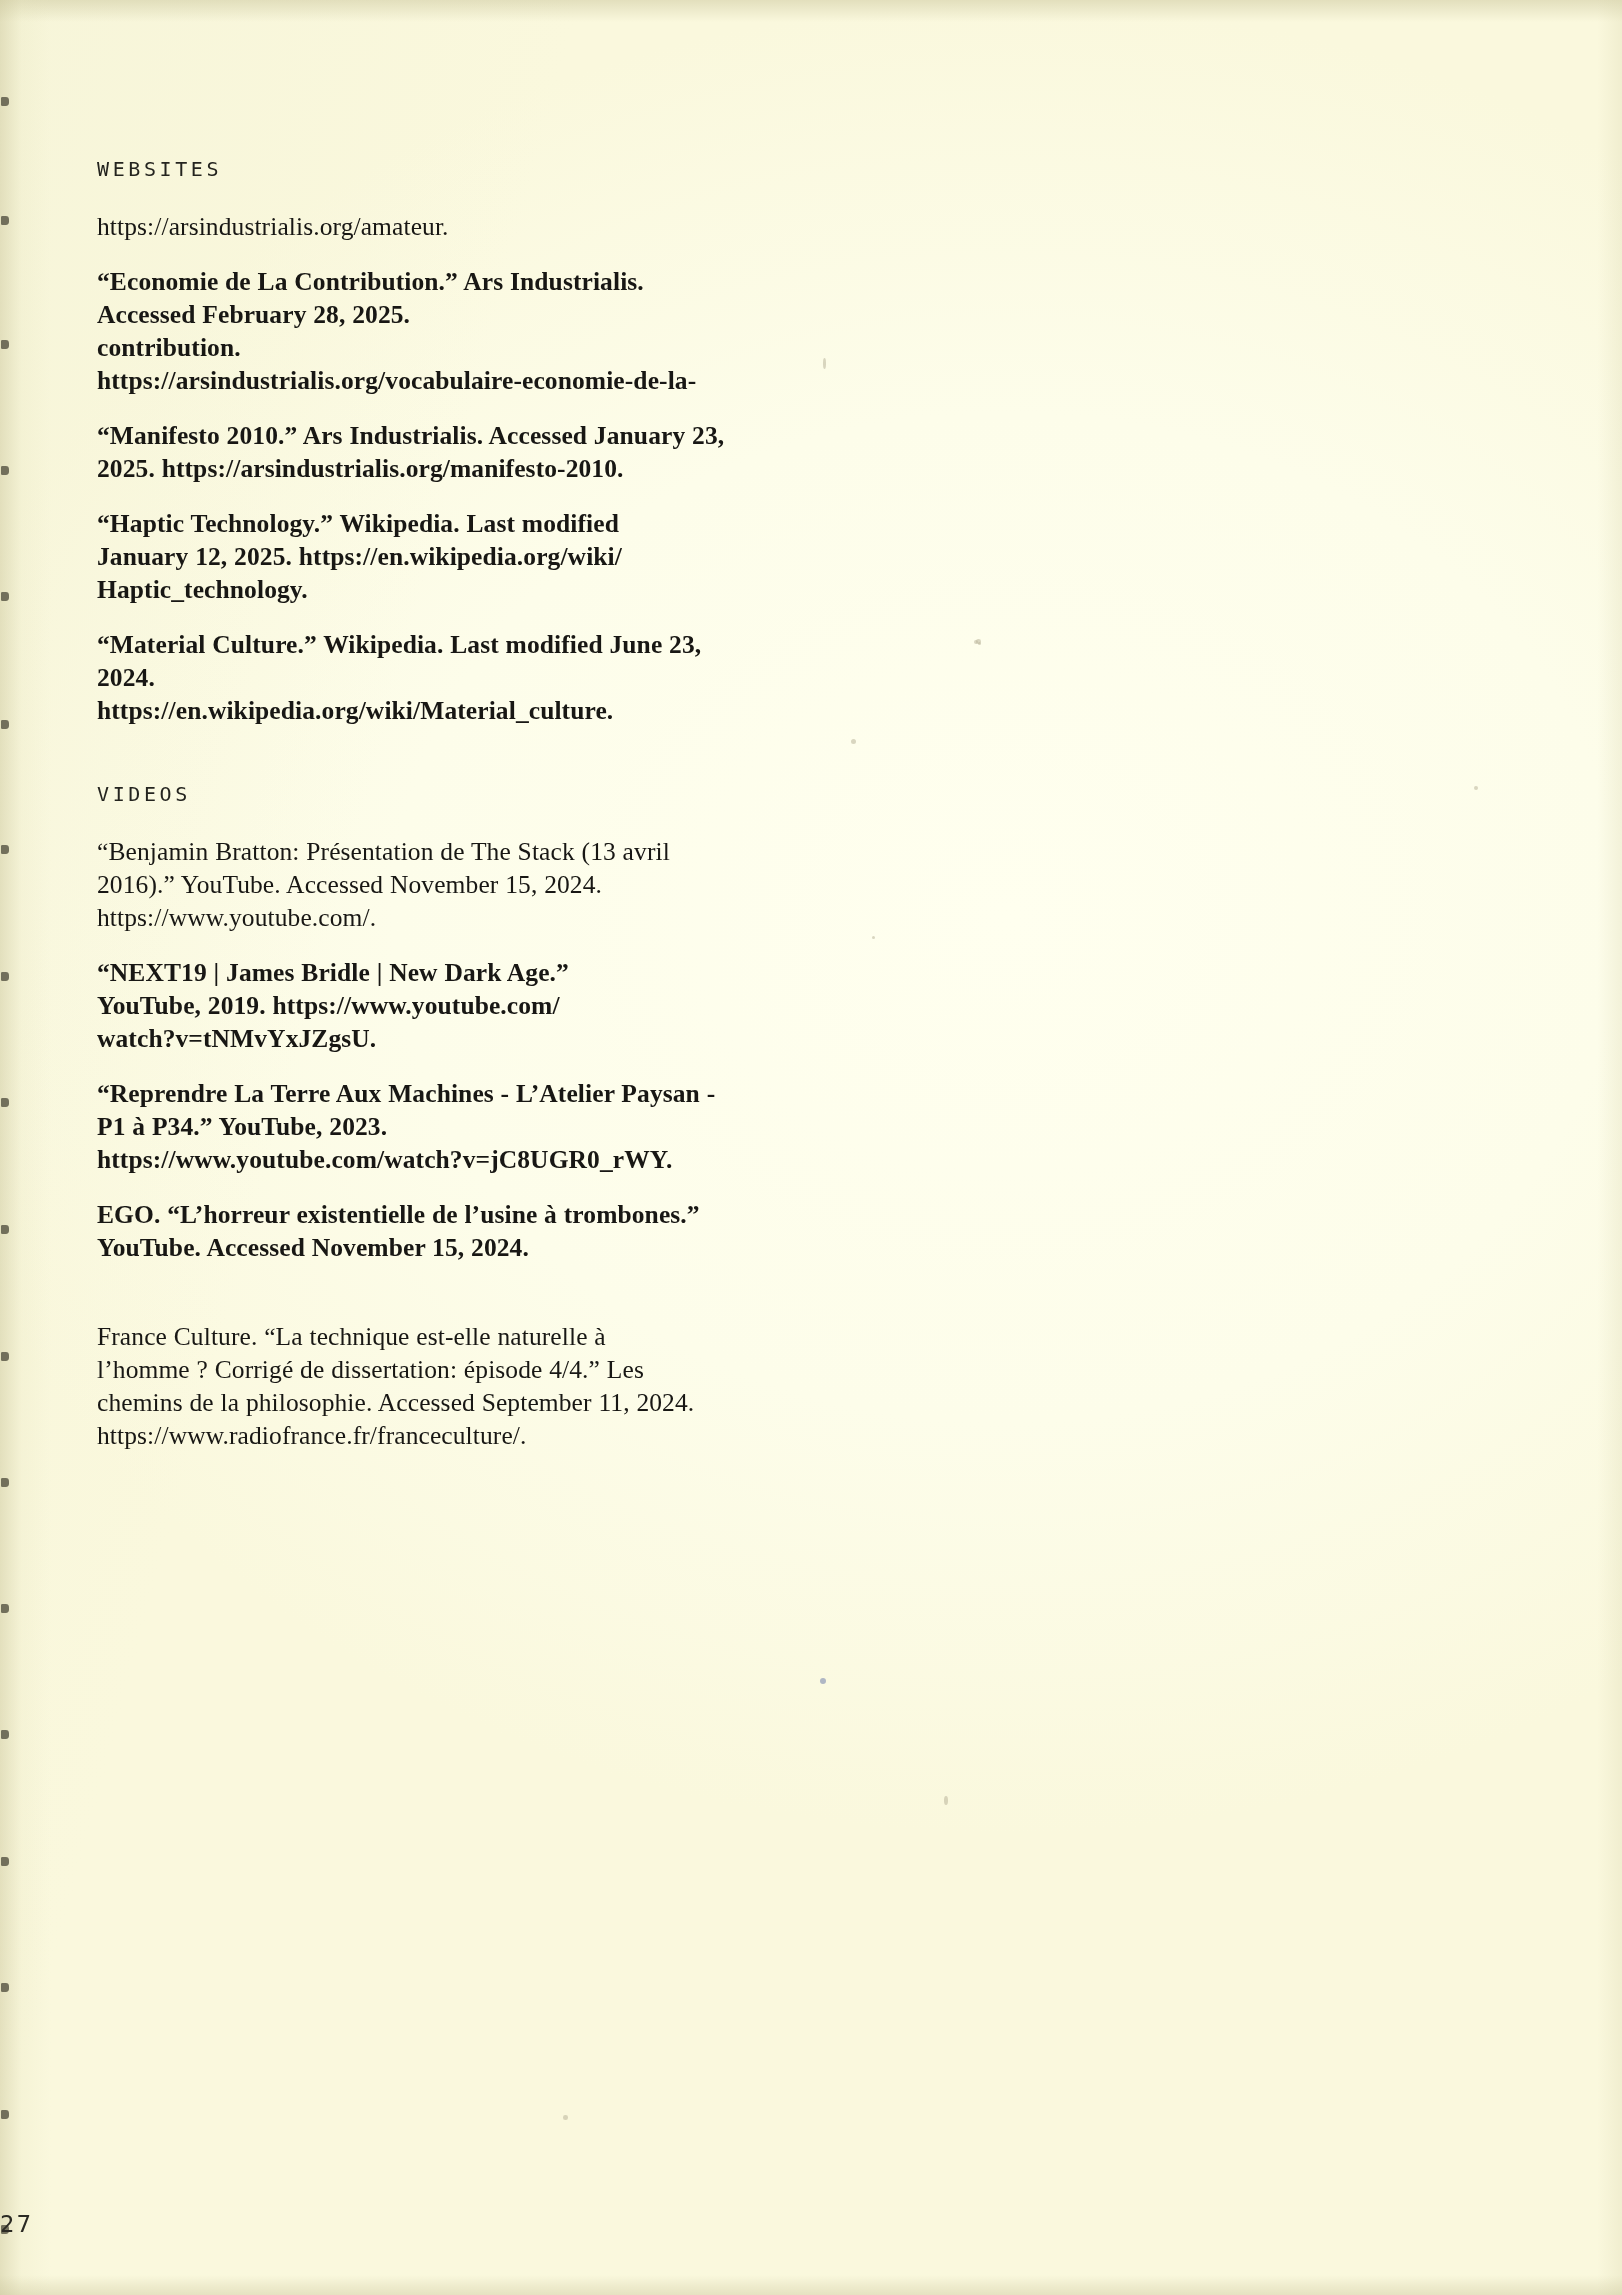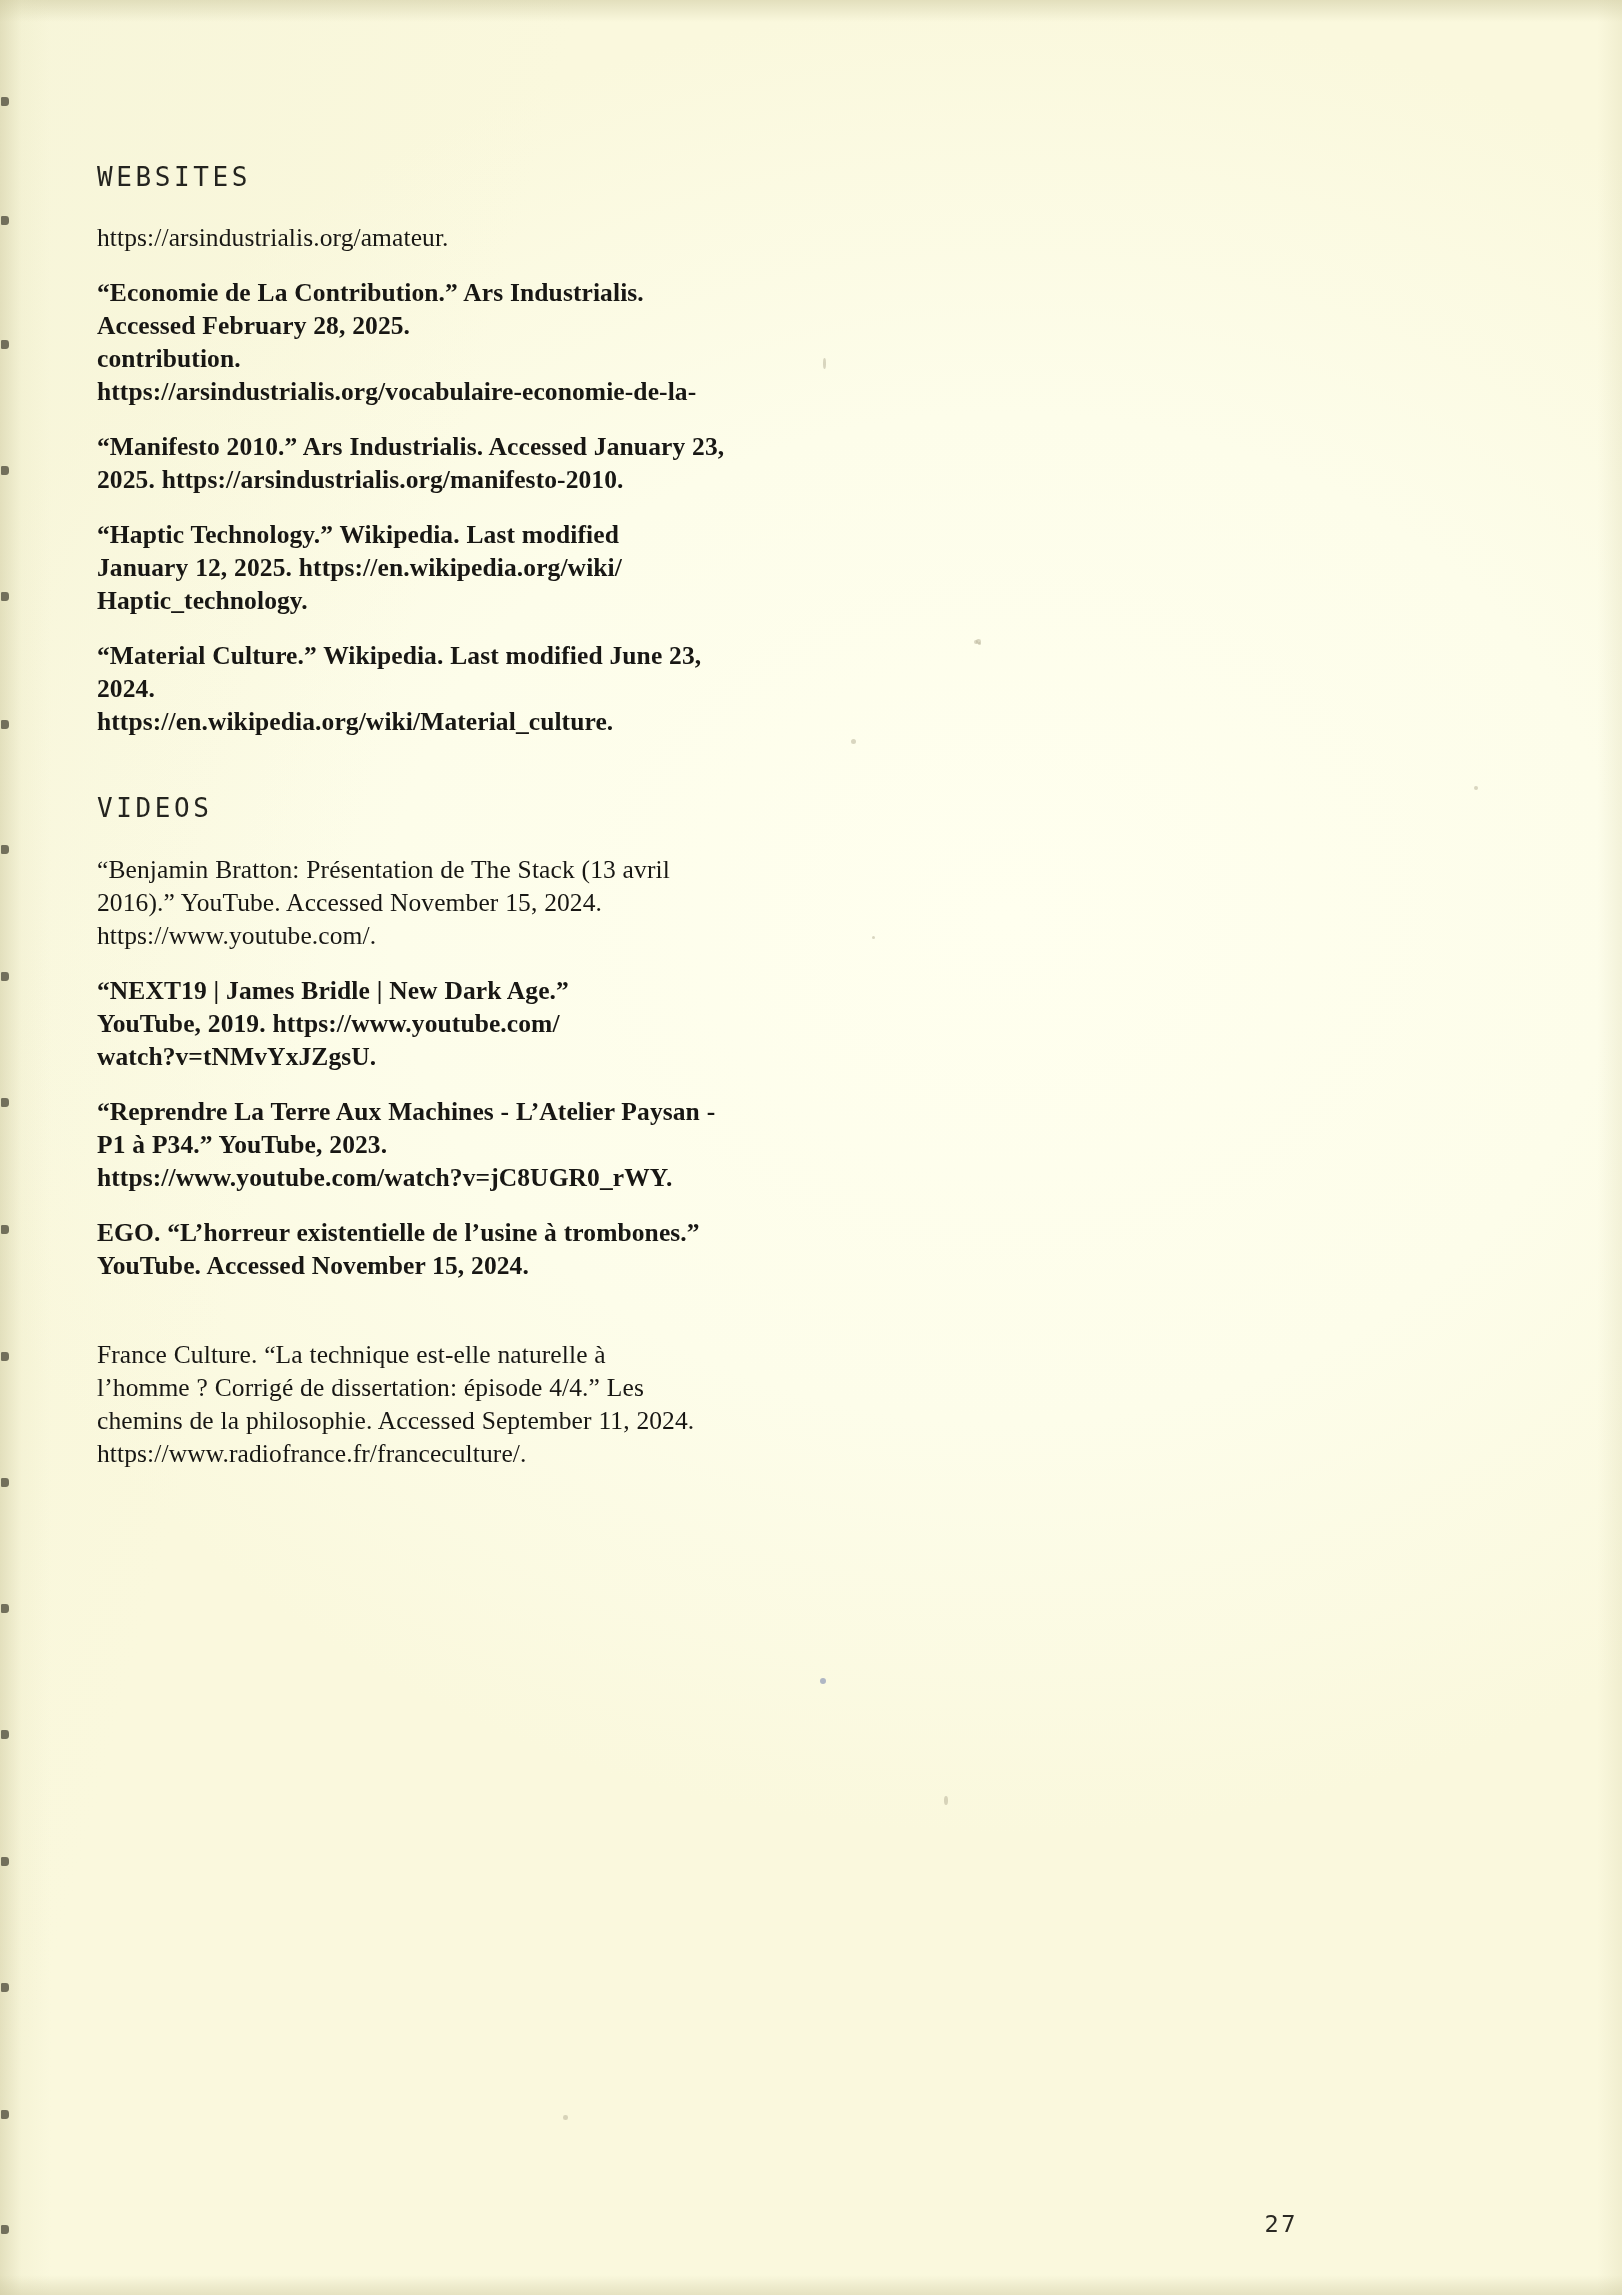--- a/index.html
+++ b/index.html
@@ -71,21 +71,21 @@
   
   .column {
     position: absolute;
     left: 97px;
     top: 141px;
     width: 733px;
   }
 
   .section-heading {
     font-family: "DejaVu Sans Mono", "Liberation Mono", monospace;
-    font-size: 26px;
+    font-size: 20px;
     letter-spacing: 3.6px;
     color: #24241f;
     font-weight: 400;
     line-height: 1.1;
   }
 
   .entries {
     margin: 0;
     padding: 0;
     list-style: none;
@@ -108,21 +108,21 @@
   .entry + .entry { margin-top: 22px; font-weight: bold; }
   .section + .section { margin-top: 56px; }
   .section-heading + .entries { margin-top: 30px; }
 
   
   .folio {
     position: absolute;
     top: 2210px;
     left: 0;
     width: 1298px;
-    text-align: right;
+    text-align: left;
     font-family: "DejaVu Sans Mono", "Liberation Mono", monospace;
     font-size: 23.6px;
     letter-spacing: 2.6px;
     color: #2b2a24;
   }
 </style>
 </head>
 <body>
 
 <div class="page">

